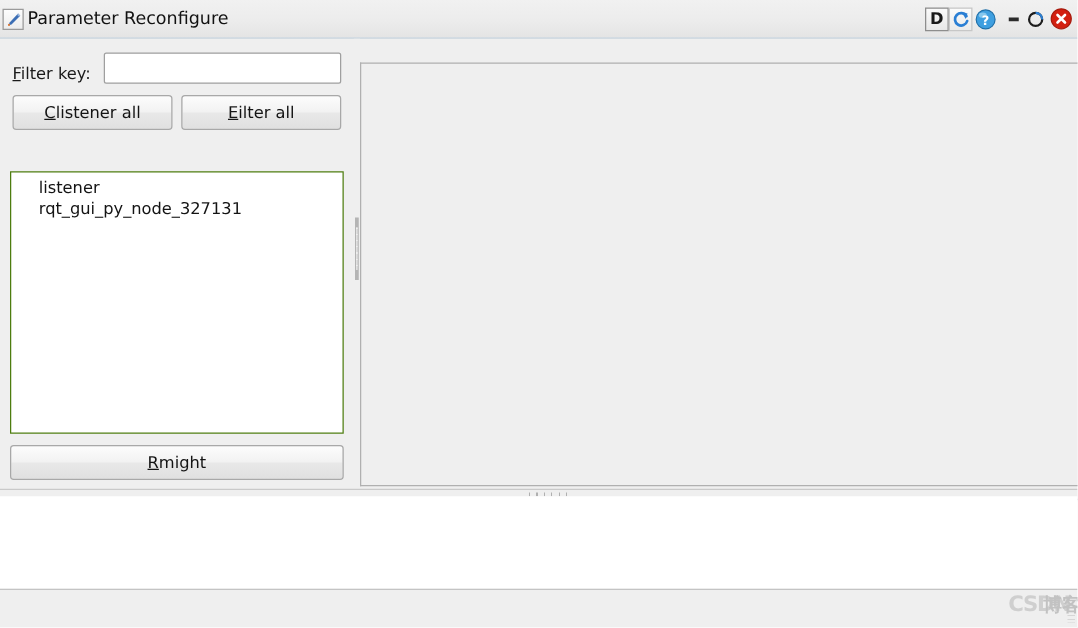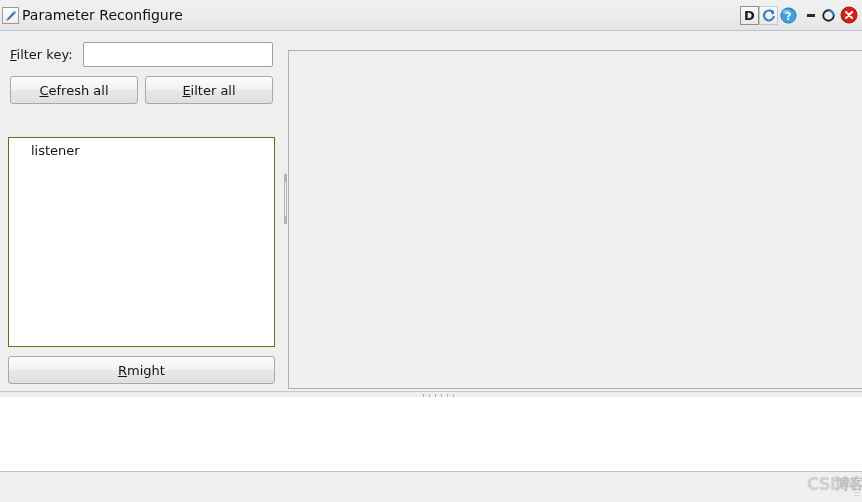--- a/index.html
+++ b/index.html
@@ -117,21 +117,21 @@
     position: absolute;
     left: 0; top: 0;
     width: 283px; height: 366px;
   }
 
   .filter-row {
     position: absolute;
     left: 10px; top: 10px;
     width: 263px; height: 26px;
     display: flex;
-    align-items: center;
+    align-items: flex-end;
   }
   .filter-label {
     font-size: 13px;
     color: #1a1a1a;
     margin-right: 10px;
     white-space: nowrap;
   }
   .filter-label u { text-decoration: underline; }
   .filter-input {
     flex: 1 1 auto;
@@ -367,30 +367,31 @@
     <div class="left-pane">
 
       <div class="filter-row">
         <label class="filter-label"><u>F</u><span>ilter key:</span></label>
         <input class="filter-input" type="text" value="" style="">
       </div>
 
       <div class="btn-row">
         <button class="qt-btn btn-collapse">
             <u>C</u>
-            <span>efresh all</span>
+            <span>listener all</span>
           </button>
         <button class="qt-btn btn-expand">
             <u>E</u>
             <span>ilter all</span>
           </button>
       </div>
 
       <div class="tree-box">
         <div class="tree-item">listener</div>
+        <div class="tree-item">rqt_gui_py_node_327131</div>
       </div>
 
       <div class="refresh-wrap">
         <button class="qt-btn btn-refresh">
             <u>R</u>
             <span>might</span>
           </button>
       </div>
     </div>
 

